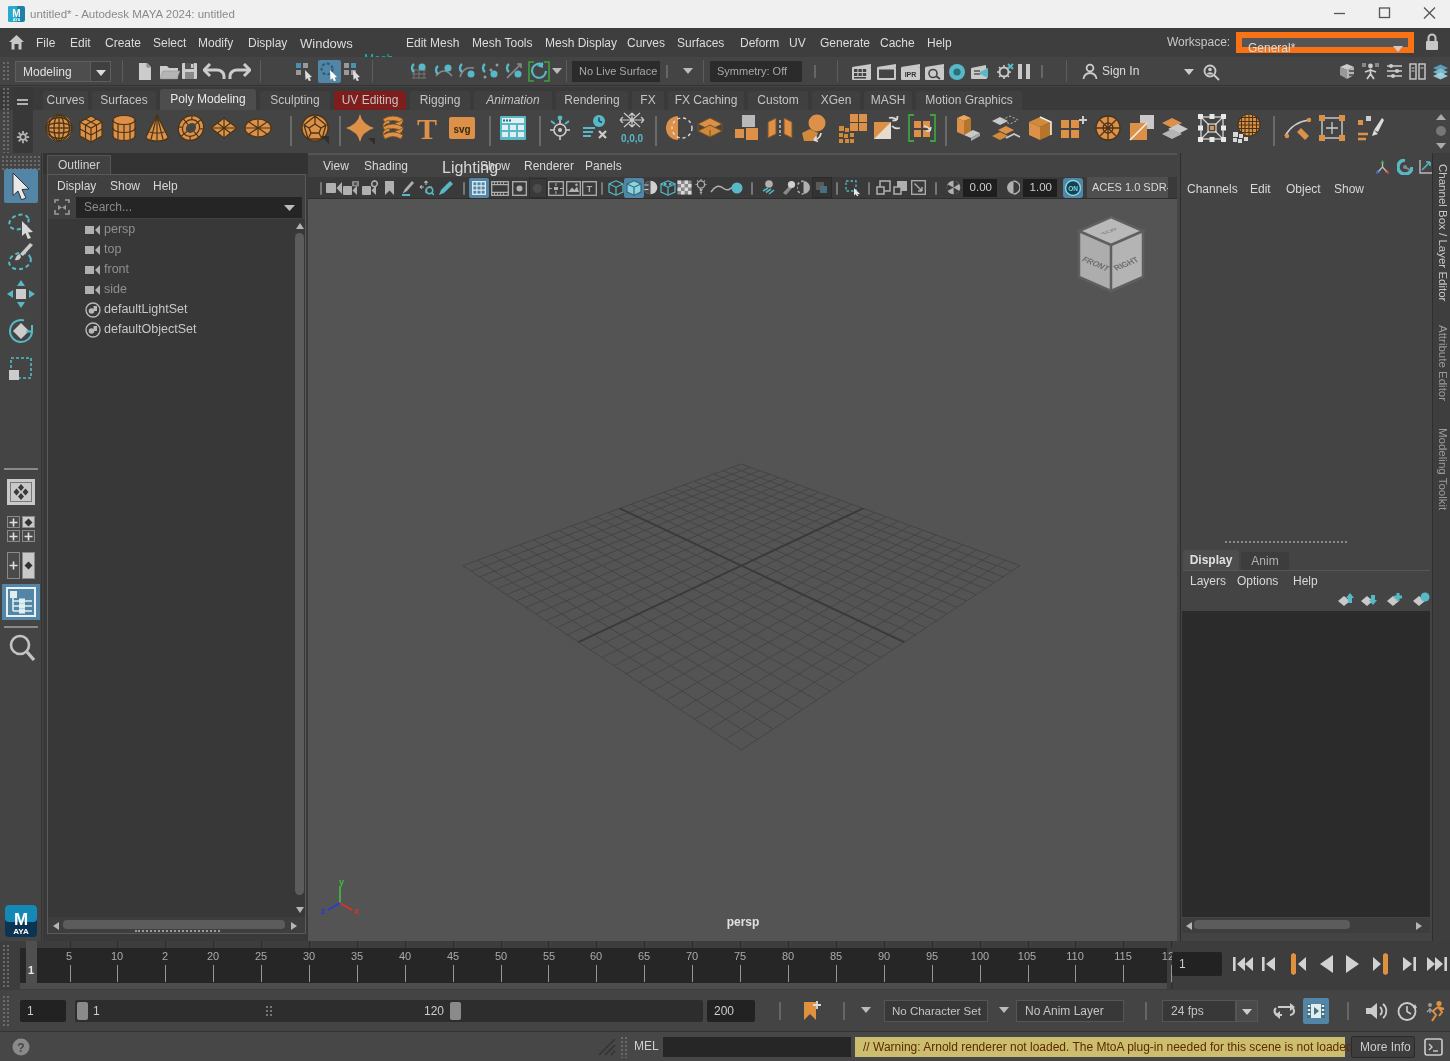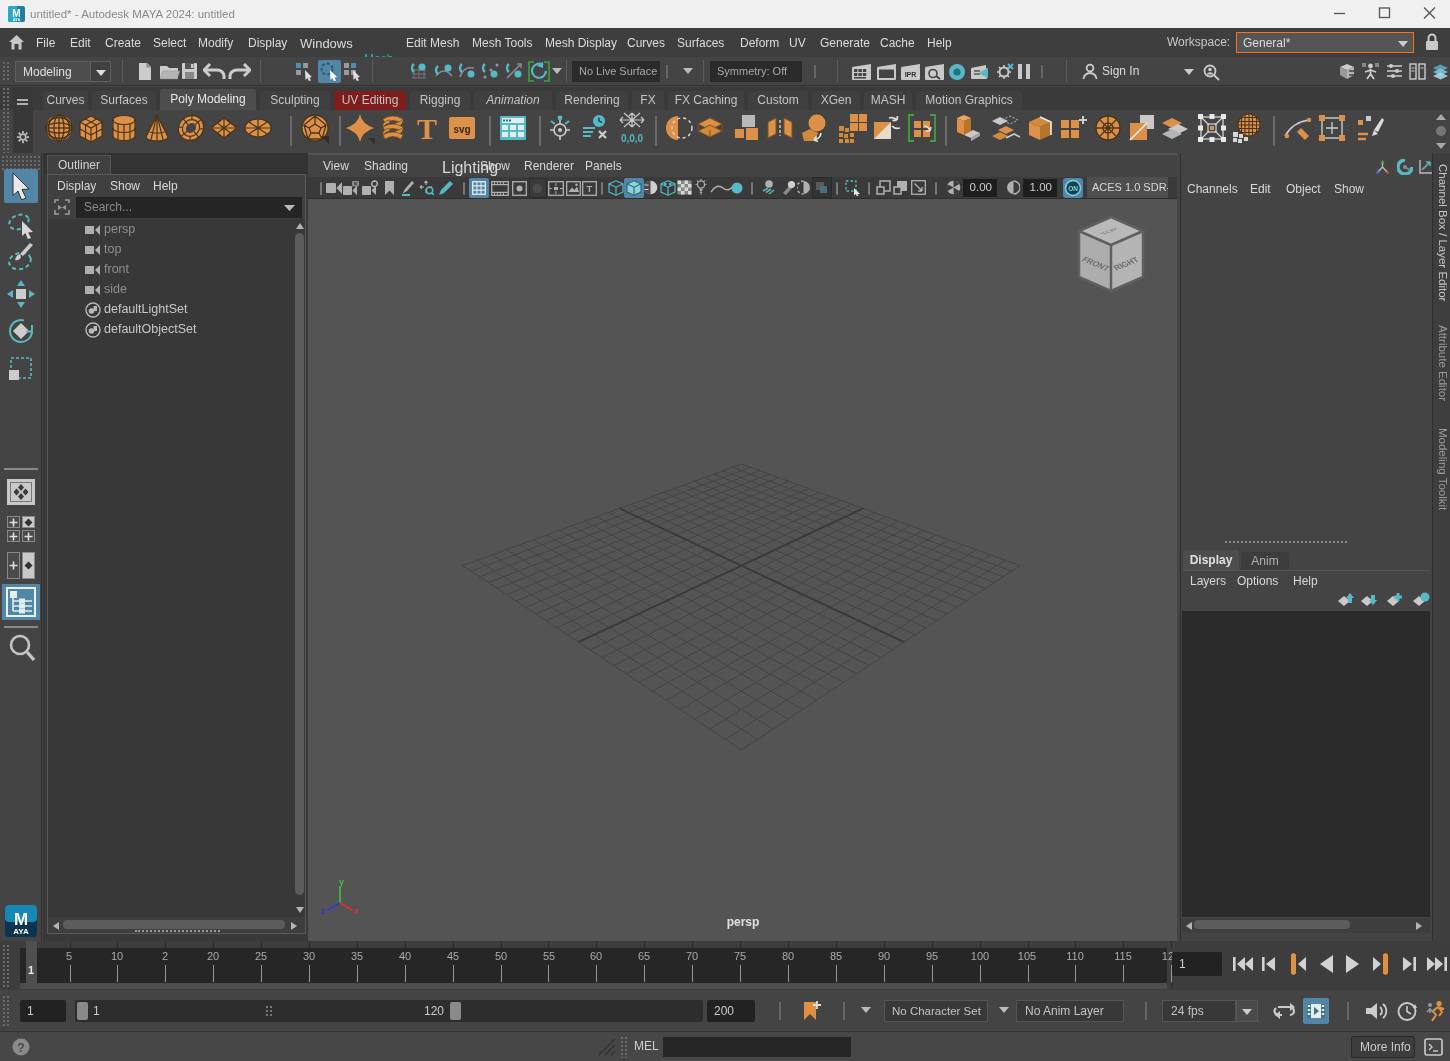--- a/index.html
+++ b/index.html
@@ -48,21 +48,21 @@
         <span class="abs" style="left:545px;top:8px;font-size:12px;color:#dcdcdc;white-space:nowrap;">Mesh Display</span>
         <span class="abs" style="left:627px;top:8px;font-size:12px;color:#dcdcdc;white-space:nowrap;">Curves</span>
         <span class="abs" style="left:677px;top:8px;font-size:12px;color:#dcdcdc;white-space:nowrap;">Surfaces</span>
         <span class="abs" style="left:740px;top:8px;font-size:12px;color:#dcdcdc;white-space:nowrap;">Deform</span>
         <span class="abs" style="left:789px;top:8px;font-size:12px;color:#dcdcdc;white-space:nowrap;">UV</span>
         <span class="abs" style="left:820px;top:8px;font-size:12px;color:#dcdcdc;white-space:nowrap;">Generate</span>
         <span class="abs" style="left:880px;top:8px;font-size:12px;color:#dcdcdc;white-space:nowrap;">Cache</span>
         <span class="abs" style="left:927px;top:8px;font-size:12px;color:#dcdcdc;white-space:nowrap;">Help</span>
       </div>
   <div class="abs txt" style="left:1167px;top:7px;color:#c8c8c8;">Workspace:</div>
-  <div class="abs" style="left:1236px;top:4px;width:178px;height:21px;background:#555555;border:1px solid #f97316;">
+  <div class="abs" style="left:1236px;top:4px;width:178px;height:21px;background:#555555;border:6px solid #f97316;">
     <div class="abs" style="left:6px;top:3px;font-size:12px;color:#dddddd;">General*</div>
     <svg class="abs" style="right:4px;top:7px" width="12" height="8">
           <path d="M1 1 L6 7 L11 1 Z" fill="#ccc"></path>
         </svg>
   </div>
   <svg class="abs" style="left:1424px;top:5px" width="16" height="19" viewBox="0 0 16 19">
     <rect x="2" y="8" width="12" height="9" rx="1" fill="#c8c8c8"></rect>
     <path d="M4.5 8 V5 a3.5 3.5 0 0 1 7 0 V8" fill="none" stroke="#c8c8c8" stroke-width="2"></path>
   </svg>
 </div>
@@ -1246,20 +1246,23 @@
   <svg class="abs" style="left:12px;top:1038px" width="18" height="18" viewBox="0 0 18 18">
       <circle cx="9" cy="9" r="8.5" fill="#8a8a8a"></circle>
       <text x="9" y="13.5" font-size="12" font-weight="bold" fill="#474747" text-anchor="middle">?</text>
     </svg>
   <svg class="abs" style="left:598px;top:1038px" width="18" height="18" viewBox="0 0 18 18">
       <path d="M17 1 L1 17 M17 7 L7 17 M17 13 L13 17" stroke="#333" stroke-width="1.6"></path>
     </svg>
   <div class="grip" style="left:620px;top:1036px;height:22px;"></div>
   <div class="abs" style="left:634px;top:1039px;font-size:12px;color:#d0d0d0;">MEL</div>
   <div class="abs" style="left:663px;top:1037px;width:188px;height:20px;background:#262626;"></div>
+  <div class="abs" style="left:855px;top:1037px;width:490px;height:20px;background:#cdbd6e;">
+      <div class="abs" style="left:8px;top:3px;font-size:12px;color:#5a2c00;white-space:nowrap;">// Warning: Arnold renderer not loaded. The MtoA plug-in needed for this scene is not loaded</div>
+    </div>
   <div class="abs" style="left:1351px;top:1036px;width:64px;height:22px;background:#3d3d3d;border:1px solid #2a2a2a;border-radius:2px;">
       <div class="abs" style="left:8px;top:3px;font-size:12px;color:#ccc;">More Info</div>
     </div>
   <svg class="abs" style="left:1424px;top:1038px" width="19" height="18" viewBox="0 0 19 18">
       <rect x="1" y="1" width="17" height="16" rx="2" fill="none" stroke="#ccc" stroke-width="1.6"></rect>
       <path d="M5 6 l3 3 -3 3" stroke="#ccc" stroke-width="1.4" fill="none"></path>
       <path d="M9 13 h5" stroke="#ccc" stroke-width="1.4"></path>
     </svg>
 
 </div>

